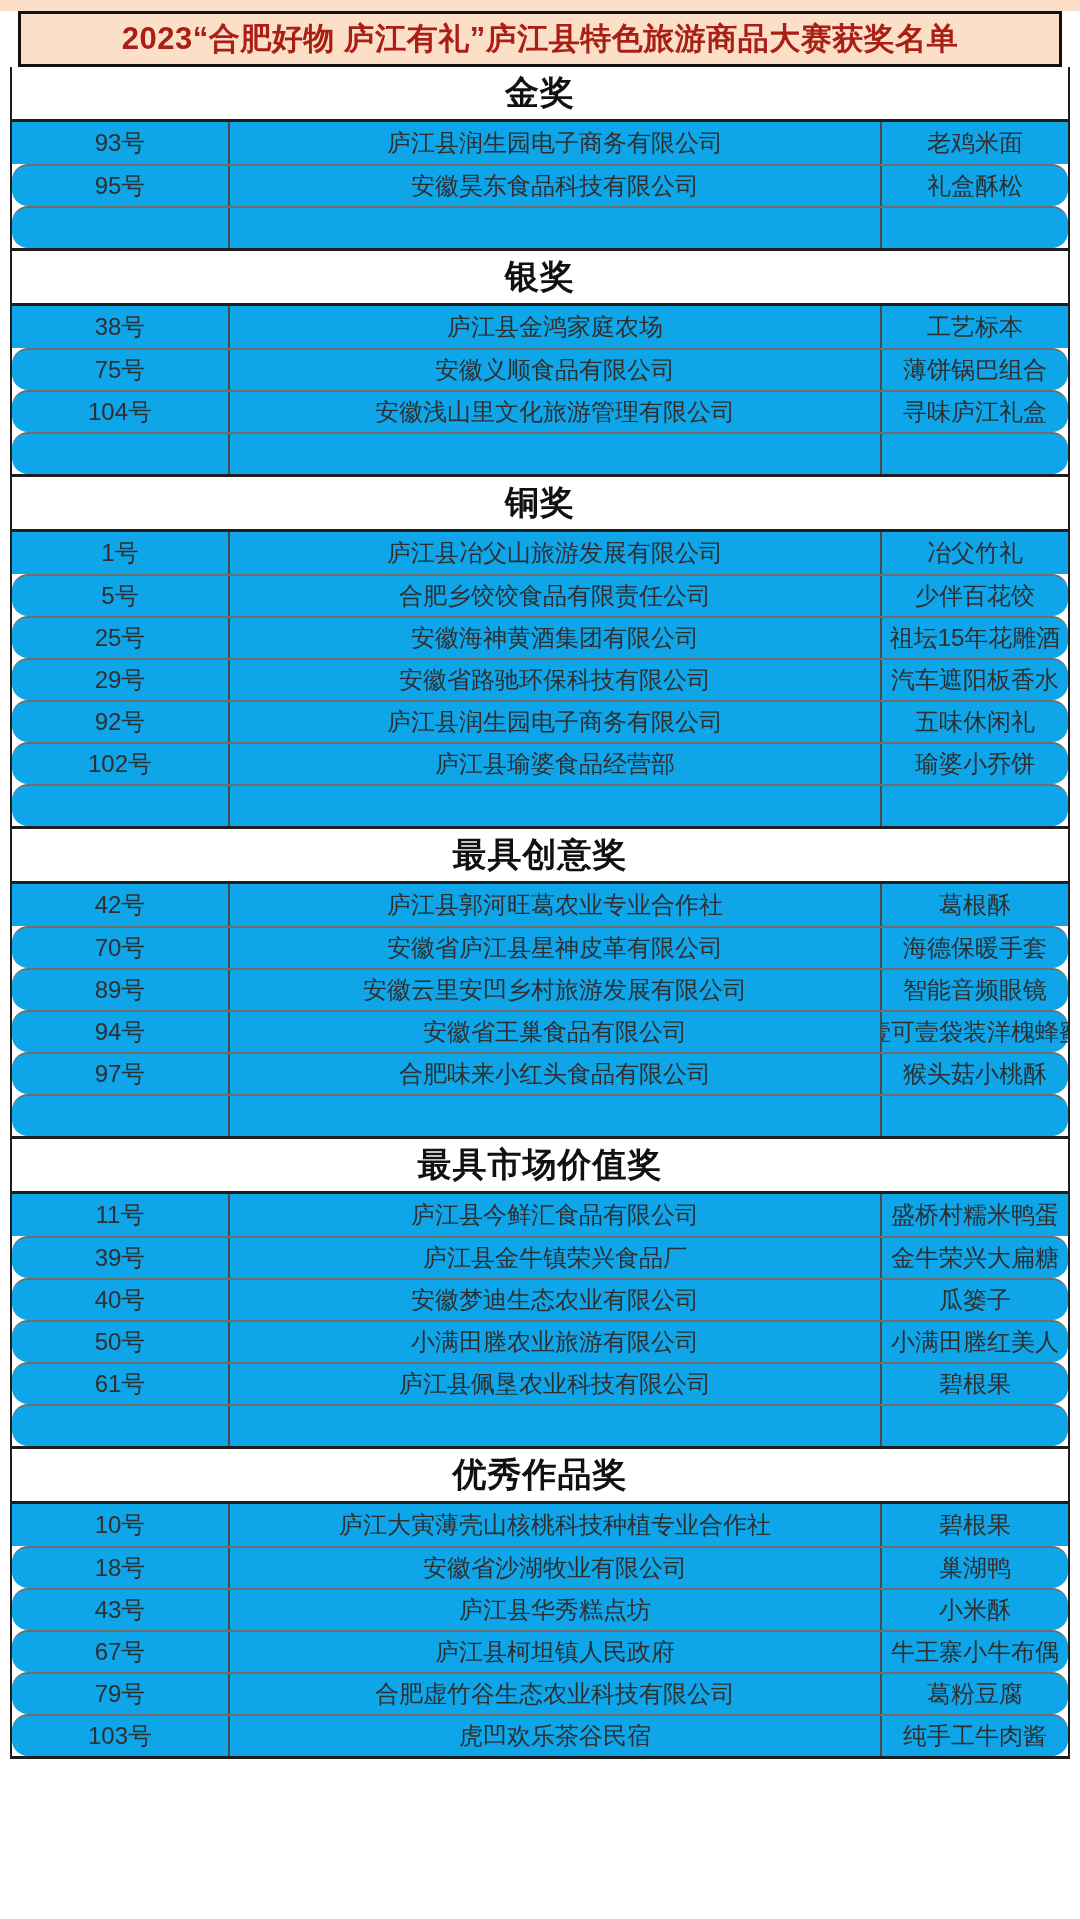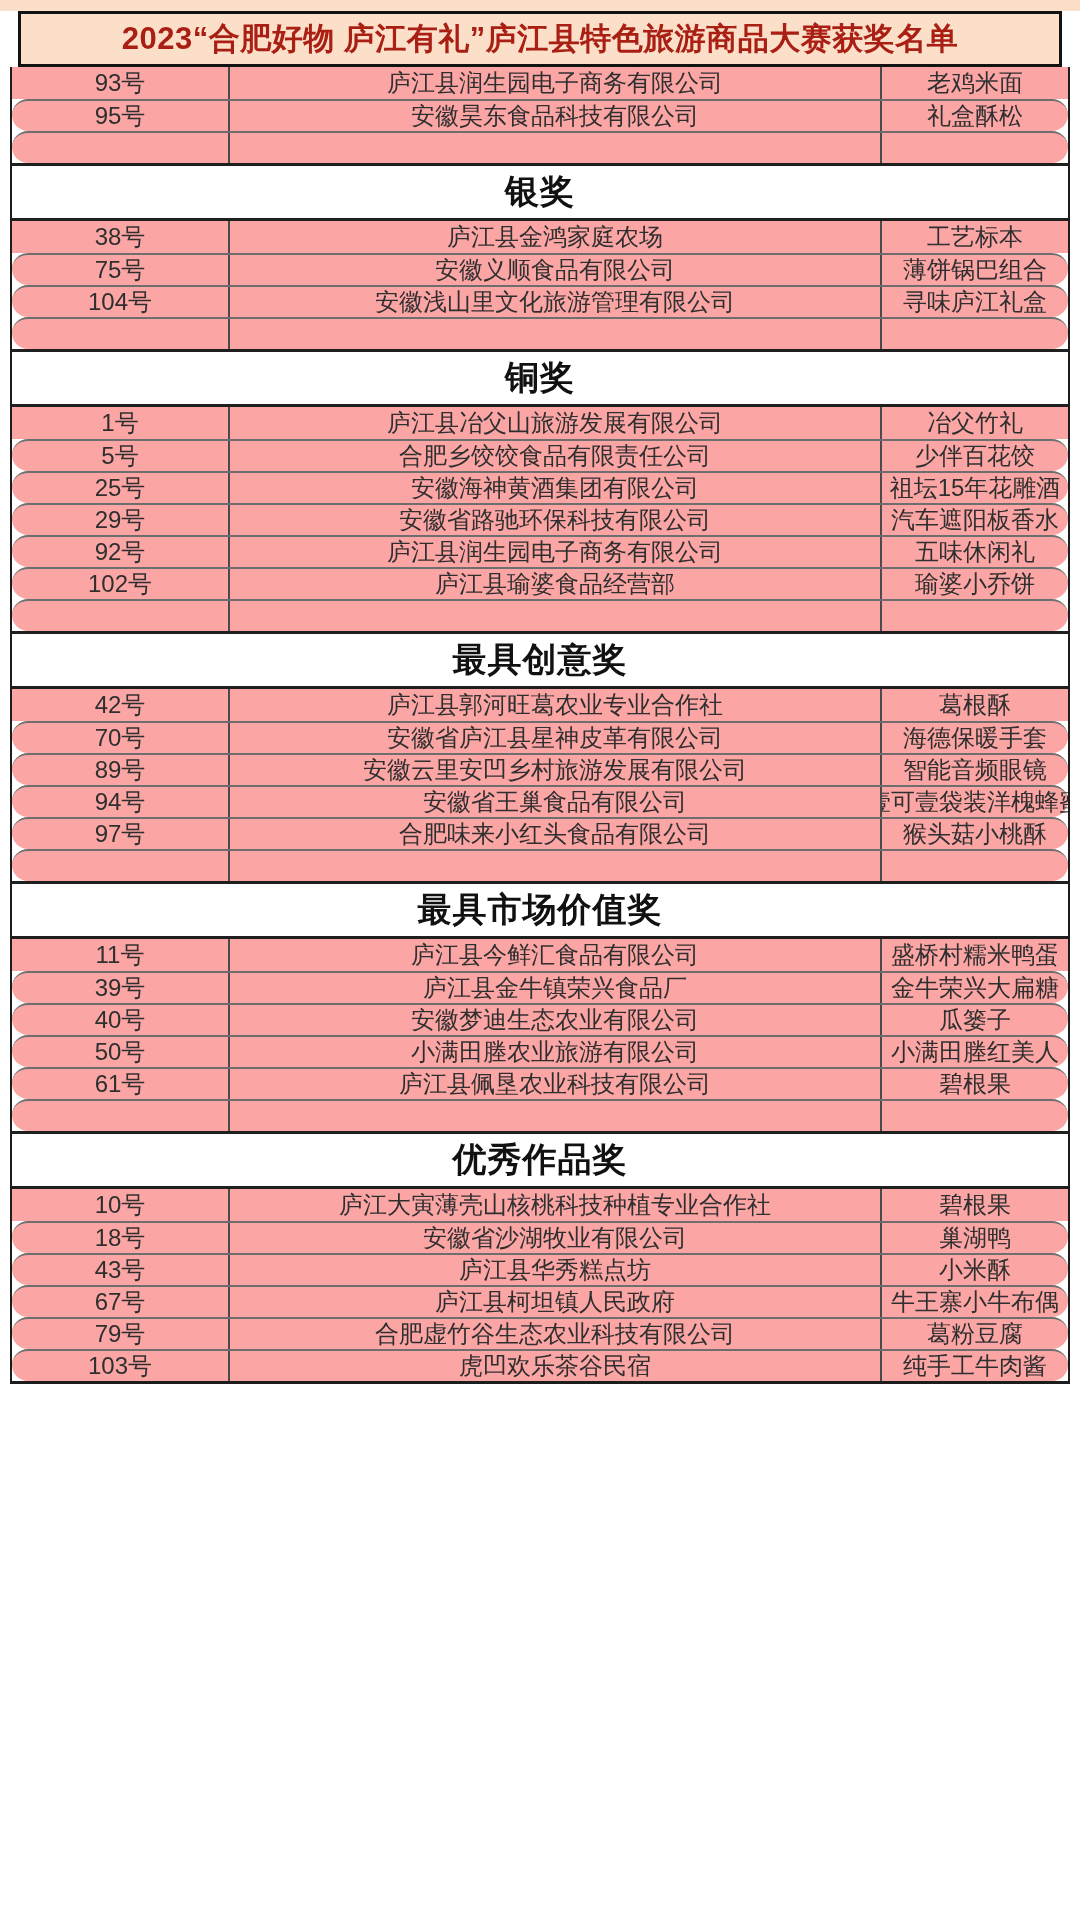--- a/index.html
+++ b/index.html
@@ -49,42 +49,45 @@
     display:flex;align-items:center;justify-content:center;
     background:#ffffff;
   }
   .section-header span{
     font-size:34px;font-weight:700;color:var(--section-text);
     letter-spacing:1px;
   }
   .data-row{
     display:grid;
     grid-template-columns:216px 1fr 188px;
-    height:32px;
-    background:#fca5a5;
+    height:42px;
+    background:#0ea5e9;
   }
   .data-row + .data-row{border-top:2px solid var(--row-line);border-radius:16px;}
   .cell{
     display:flex;align-items:center;justify-content:center;
     font-size:24px;color:var(--body-text);
     white-space:nowrap;overflow:hidden;
   }
   .cell + .cell{border-left:2px solid var(--col-line);}
 </style>
 </head>
 <body>
 
 <div class="top-strip"></div>
 
 <div class="title-row">
   <span>2023“合肥好物 庐江有礼”庐江县特色旅游商品大赛获奖名单</span>
 </div>
 
 <div class="table-body">
     <div class="section">
+      <div class="section-header">
+        <span>金奖</span>
+      </div>
       <div class="data-row">
         <div class="cell">93号</div>
         <div class="cell">庐江县润生园电子商务有限公司</div>
         <div class="cell">老鸡米面</div>
       </div>
       <div class="data-row">
         <div class="cell">95号</div>
         <div class="cell">安徽昊东食品科技有限公司</div>
         <div class="cell">礼盒酥松</div>
       </div>

